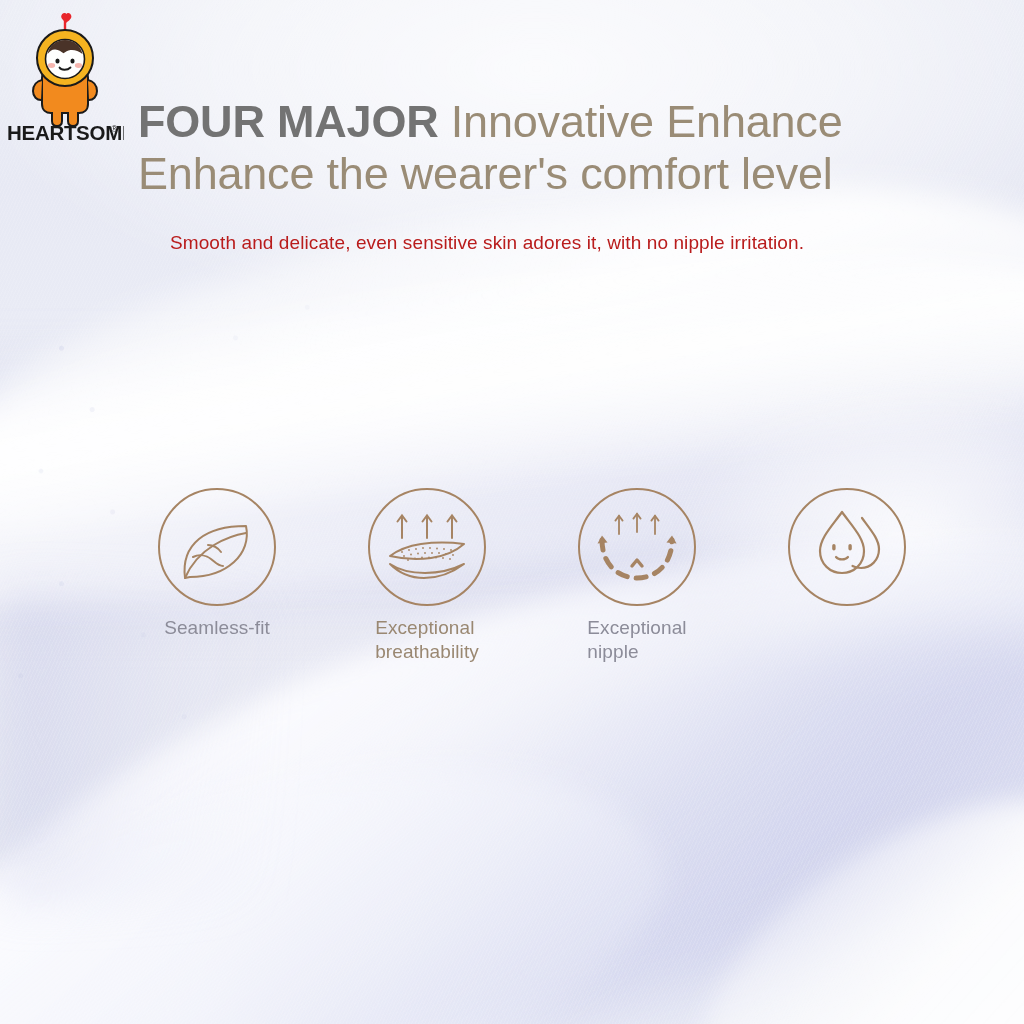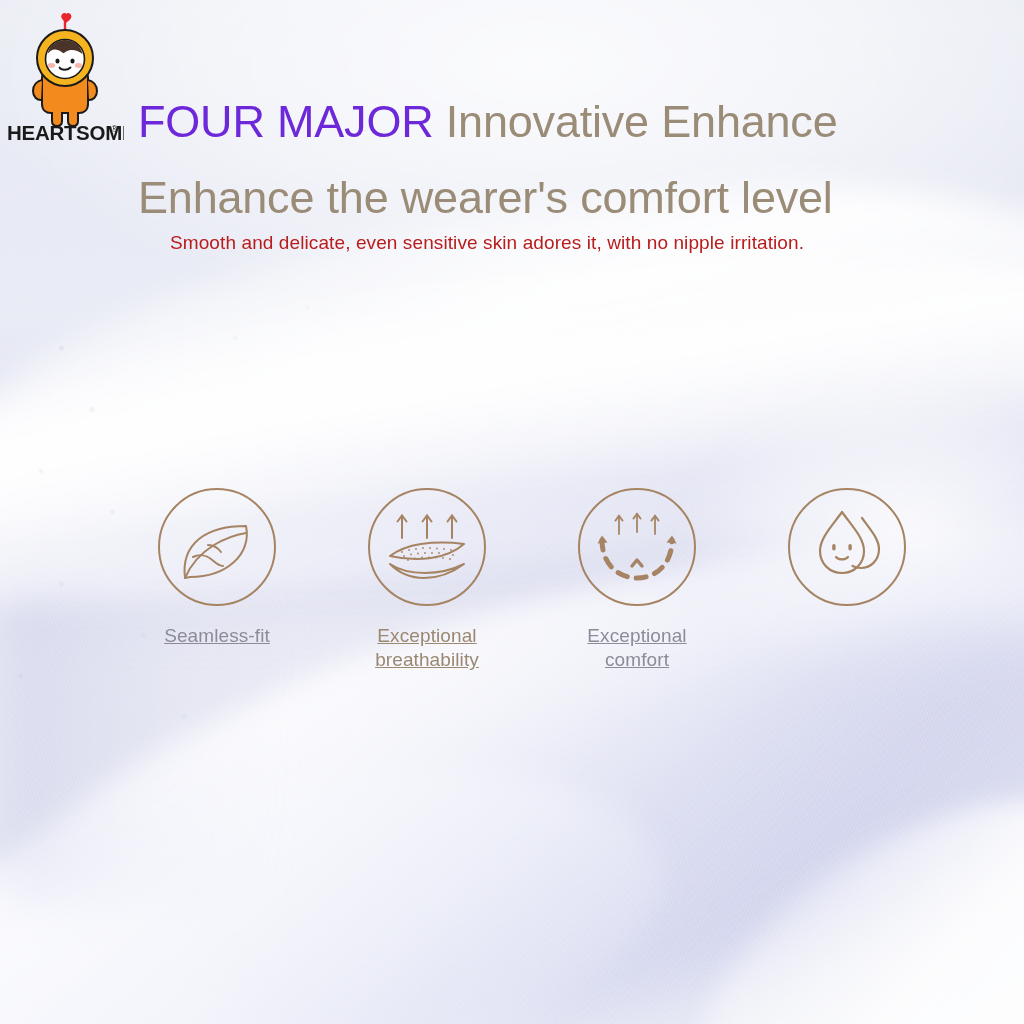--- a/index.html
+++ b/index.html
@@ -179,30 +179,30 @@
     top: 96px;
     width: 800px;
     line-height: 1.16;
     white-space: nowrap;
   }
   .headline .l1, .headline .l2 {
     font-size: 45px;
     letter-spacing: -0.2px;
   }
   .hl-accent {
-    color: #6d28d9;
-    font-weight: 400;
+    color: #737373;
+    font-weight: 700;
   }
   .hl-normal {
     color: #9A8C76;
     font-weight: 400;
   }
   .headline .l2 {
     display: block;
-    margin-top: 24px;
+    margin-top: 0;
     color: #9A8C76;
     font-weight: 400;
   }
   .subtitle {
     position: absolute;
     left: 170px;
     top: 232px;
     font-size: 19px;
     color: #b91c1c;
     letter-spacing: 0.1px;
@@ -223,27 +223,25 @@
     display: flex;
     flex-direction: column;
     align-items: center;
   }
   .feature .circle {
     width: 122px;
     height: 122px;
   }
   .feature .circle svg { display: block; width: 100%; height: 100%; }
   .feature .caption {
-    margin-top: 16px;
-    text-align: center;
+    margin-top: 8px;
     font-size: 19px;
     line-height: 1.28;
     color: #8C8C99;
     letter-spacing: 0.1px;
-    text-decoration: underline;
   }
   .feature.tan .caption { color: #9A8872; }
 </style>
 </head>
 <body>
 
 <div class="stage">
 
   <div class="bg-base"></div>
   <div class="bg-haze-top"></div>
@@ -379,21 +377,21 @@
           <path d="M26 54c0 24 16 38 35 38s35-14 35-38" fill="none" stroke="#A68463" stroke-width="5" stroke-linecap="round" stroke-dasharray="10 9"></path>
 
           <path d="M21.5 57.5 26 49.5 31.5 56.5z" fill="#A68463"></path>
           <path d="M90.5 56.5 96 49.5 100.5 57.5z" fill="#A68463"></path>
 
           <path d="M56 80 61 74 66 80" fill="none" stroke="#A68463" stroke-width="3.4" stroke-linecap="round" stroke-linejoin="round"></path>
         </svg>
       </div>
       <div class="caption">
         <span>Exceptional</span><br>
-        <span>comfort</span>
+        <span>nipple</span>
       </div>
     </div>
 
     <div class="feature">
       <div class="circle">
         <svg viewBox="0 0 122 122" xmlns="http://www.w3.org/2000/svg">
           <circle cx="61" cy="61" r="58" fill="none" stroke="#A68463" stroke-width="2"></circle>
 
           <path d="M76 32c8 11 17 21 17 31 0 11-8 19-18 19-3 0-6-.7-8.5-2" fill="none" stroke="#A68463" stroke-width="2.2" stroke-linecap="round"></path>
 

